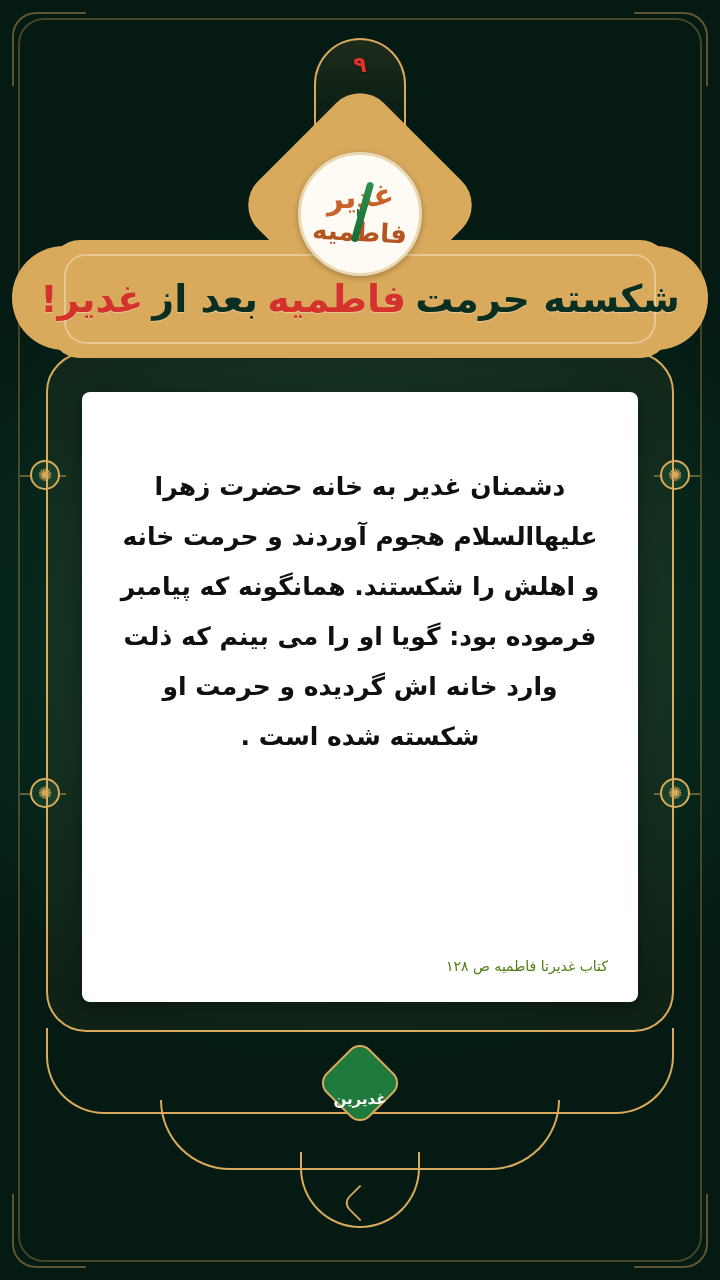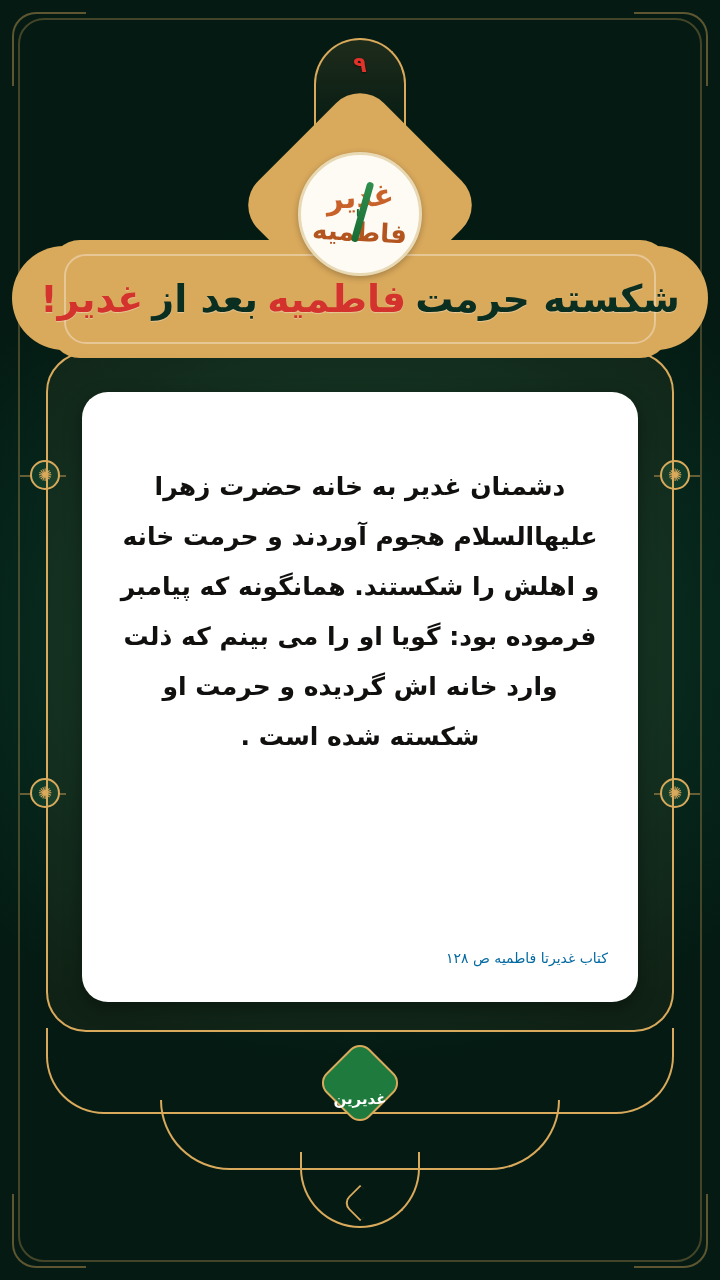--- a/index.html
+++ b/index.html
@@ -237,21 +237,21 @@
     border-radius: 40px;
     background: rgba(217,169,92,.06);
   }
   .card {
     position: absolute;
     left: 82px;
     top: 392px;
     width: 556px;
     height: 610px;
     background: #ffffff;
-    border-radius: 26px;
+    border-radius: 8px;
     box-shadow: 0 6px 18px rgba(0,0,0,.35);
     overflow: hidden;
   }
   .card-body {
     position: absolute;
     left: 36px;
     right: 36px;
     top: 70px;
     direction: rtl;
     text-align: center;
@@ -259,23 +259,23 @@
   .card-body p {
     font-size: 25px;
     line-height: 2.0;
     color: #11100e;
     font-weight: bold;
     letter-spacing: 0px;
   }
   .card-source {
     position: absolute;
     right: 30px;
-    bottom: 36px;
+    bottom: 28px;
     font-size: 14px;
-    color: #0369a1;
+    color: #4d7c0f;
     direction: rtl;
   }
 
   
   .bottom-badge {
     position: absolute;
     left: 360px;
     top: 1052px;
     transform: translateX(-50%) rotate(45deg);
     width: 62px;

